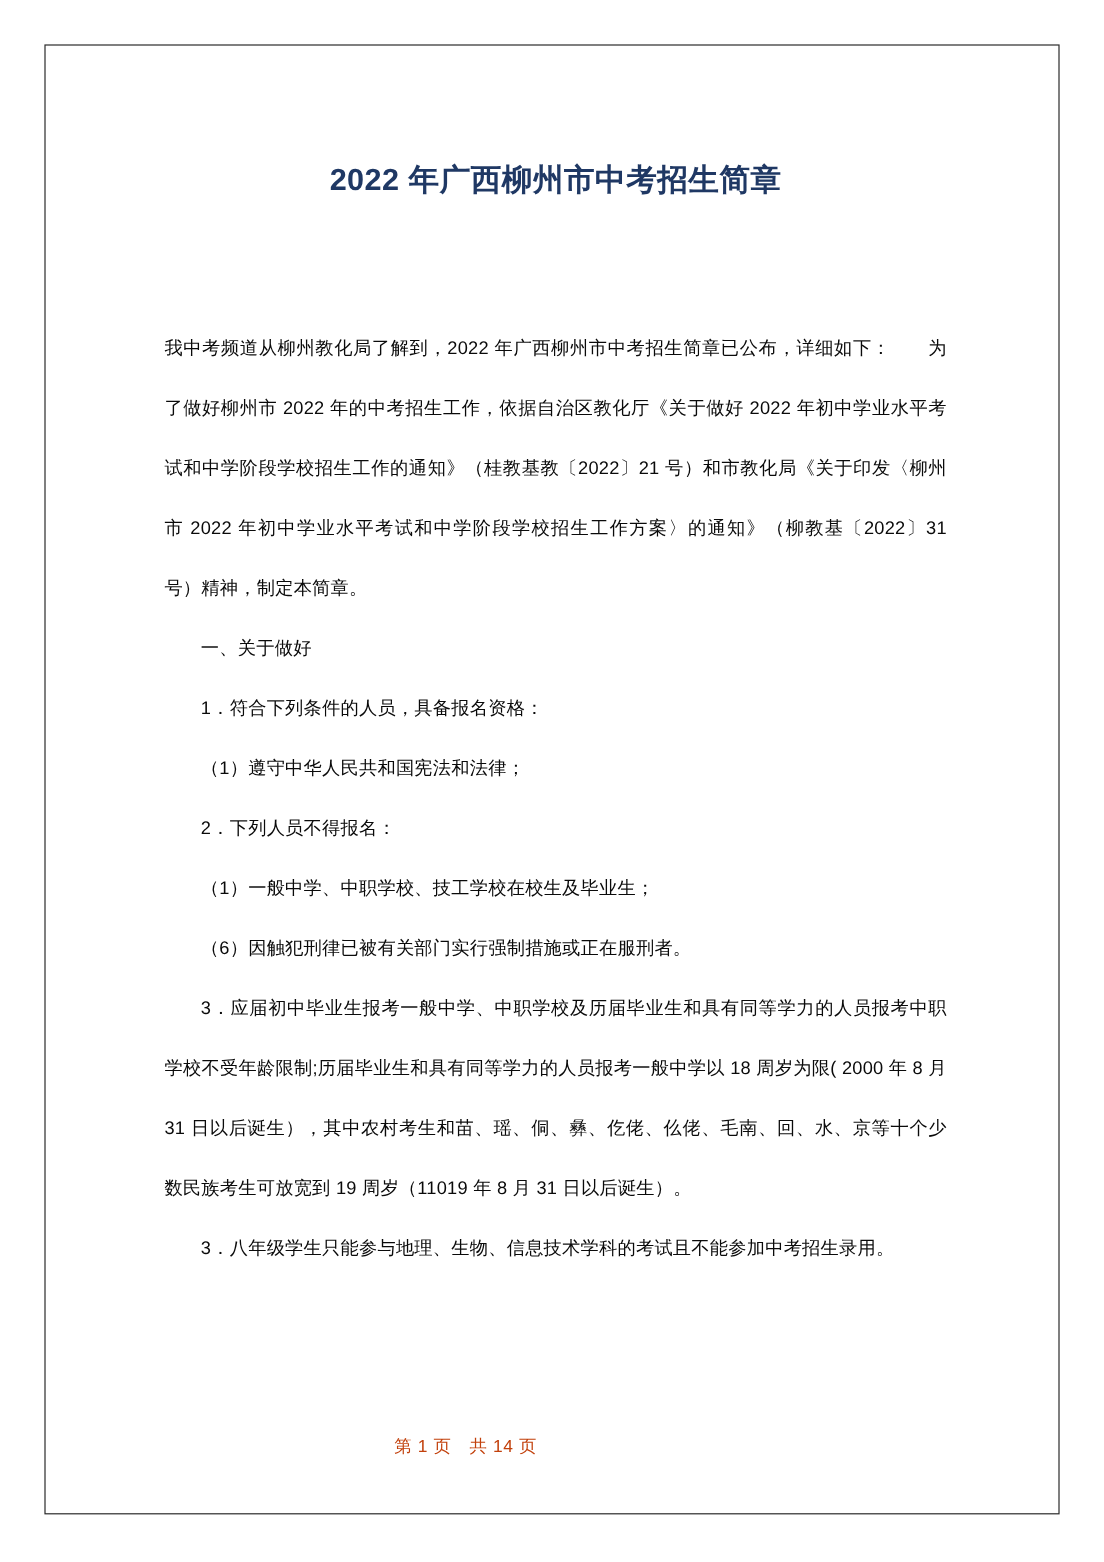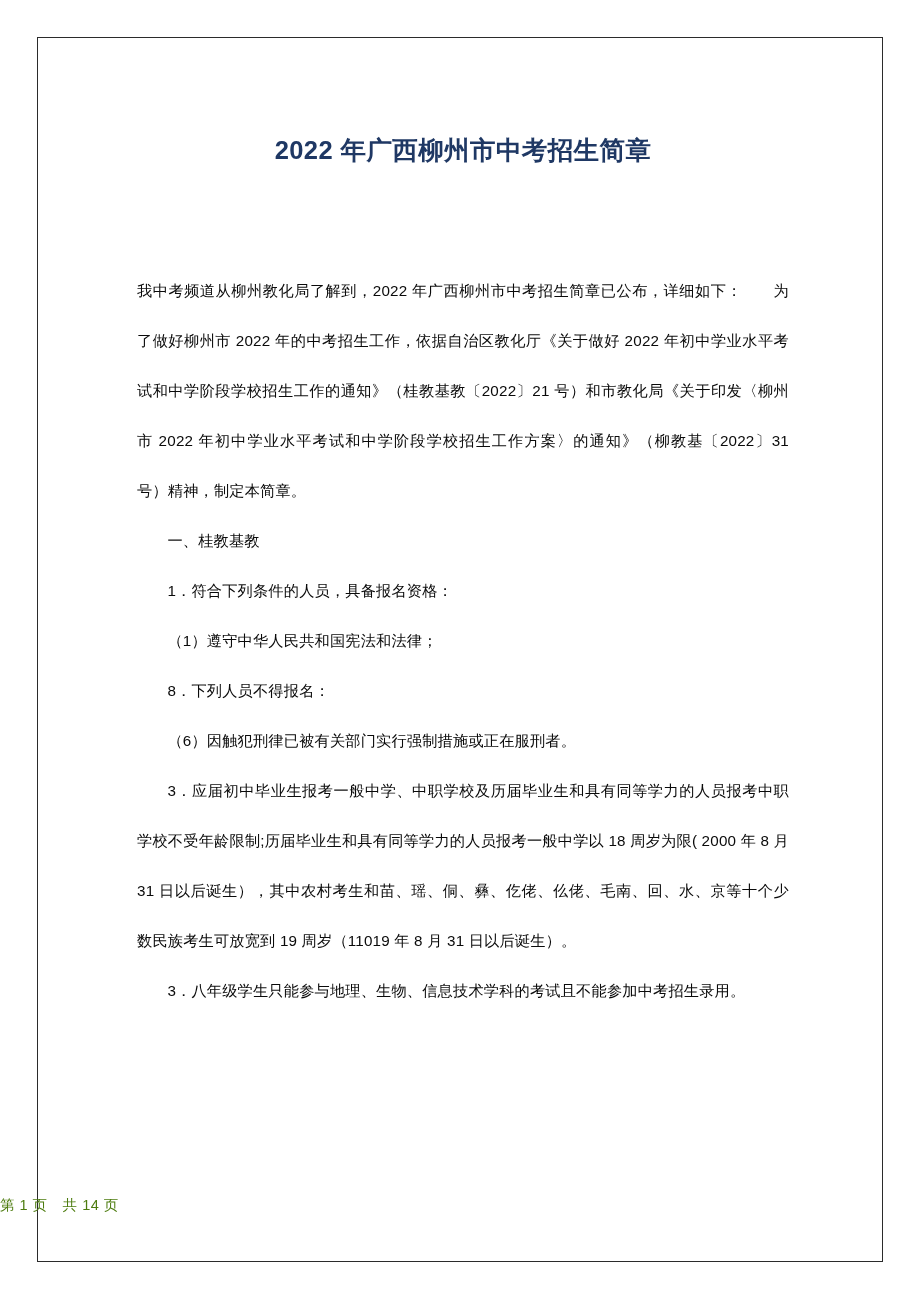--- a/index.html
+++ b/index.html
@@ -70,51 +70,52 @@
 
   p.indent {
     text-indent: 2em;
   }
 
   .footer {
     position: absolute;
     left: 0;
     top: 1196px;
     width: 776px;
-    text-align: left;
+    text-align: center;
     font-size: 14.5px;
-    color: #4d7c0f;
+    color: #c2410c;
     letter-spacing: 0.5px;
   }
 </style>
 </head>
 <body>
 
 <div id="page">
 
   <div id="page-frame"></div>
 
   <div id="content">
 
     <h1 class="doc-title">2022 年广西柳州市中考招生简章</h1>
 
     <div class="title-gap"></div>
 
     <p class="para">我中考频道从柳州教化局了解到，2022 年广西柳州市中考招生简章已公布，详细如下：　　为了做好柳州市 2022 年的中考招生工作，依据自治区教化厅《关于做好 2022 年初中学业水平考试和中学阶段学校招生工作的通知》（桂教基教〔2022〕21 号）和市教化局《关于印发〈柳州市 2022 年初中学业水平考试和中学阶段学校招生工作方案〉的通知》（柳教基〔2022〕31 号）精神，制定本简章。</p>
 
-    <p class="para indent">一、桂教基教</p>
+    <p class="para indent">一、关于做好</p>
 
 
     <p class="para indent">1．符合下列条件的人员，具备报名资格：</p>
 
     <p class="para indent">（1）遵守中华人民共和国宪法和法律；</p>
 
 
-    <p class="para indent">8．下列人员不得报名：</p>
+    <p class="para indent">2．下列人员不得报名：</p>
 
+    <p class="para indent">（1）一般中学、中职学校、技工学校在校生及毕业生；</p>
 
     <p class="para indent">（6）因触犯刑律已被有关部门实行强制措施或正在服刑者。</p>
 
     <p class="para indent">3．应届初中毕业生报考一般中学、中职学校及历届毕业生和具有同等学力的人员报考中职学校不受年龄限制;历届毕业生和具有同等学力的人员报考一般中学以 18 周岁为限( 2000 年 8 月 31 日以后诞生），其中农村考生和苗、瑶、侗、彝、仡佬、仫佬、毛南、回、水、京等十个少数民族考生可放宽到 19 周岁（11019 年 8 月 31 日以后诞生）。</p>
 
     <p class="para indent">3．八年级学生只能参与地理、生物、信息技术学科的考试且不能参加中考招生录用。</p>
 
 
   </div>
 

